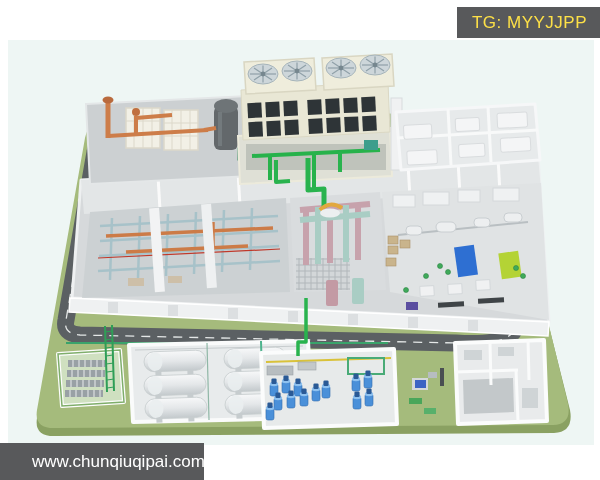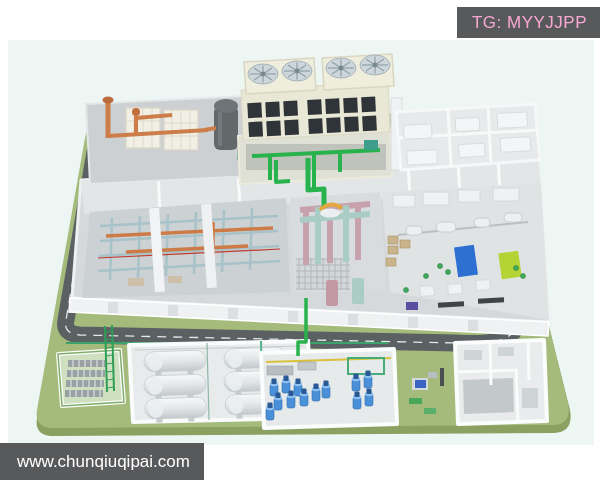--- a/index.html
+++ b/index.html
@@ -1,25 +1,25 @@
 <!DOCTYPE html>
 <html><head>
 <meta charset="utf-8">
 <style>
   html,body{margin:0;padding:0;background:#ffffff;}
   .frame{position:relative;width:600px;height:480px;background:#ffffff;overflow:hidden;
          font-family:"Liberation Sans",sans-serif;}
   .photo{position:absolute;left:8px;top:40px;width:586px;height:405px;background:#eef6f4;}
   .photo svg{position:absolute;left:0;top:0;}
   .badge{position:absolute;top:7px;right:0;height:31px;line-height:31px;
-         padding:0 13px 0 15px;background:#58595b;color:#f9a8d4;font-size:17px;
+         padding:0 13px 0 15px;background:#58595b;color:#fde047;font-size:17px;
          letter-spacing:0.5px;}
   .urlbar{position:absolute;left:0;bottom:0;width:204px;height:37px;line-height:37px;
           background:#58595b;color:#ffffff;font-size:17px;box-sizing:border-box;
-          padding-left:17px;}
+          padding-left:32px;}
 </style>
 </head>
 <body>
 
 <div class="frame">
 
   <div class="photo">
     <svg width="586" height="405" viewBox="0 0 586 405">
       <defs>
         <linearGradient id="tg" x1="0" y1="0" x2="0" y2="1">

